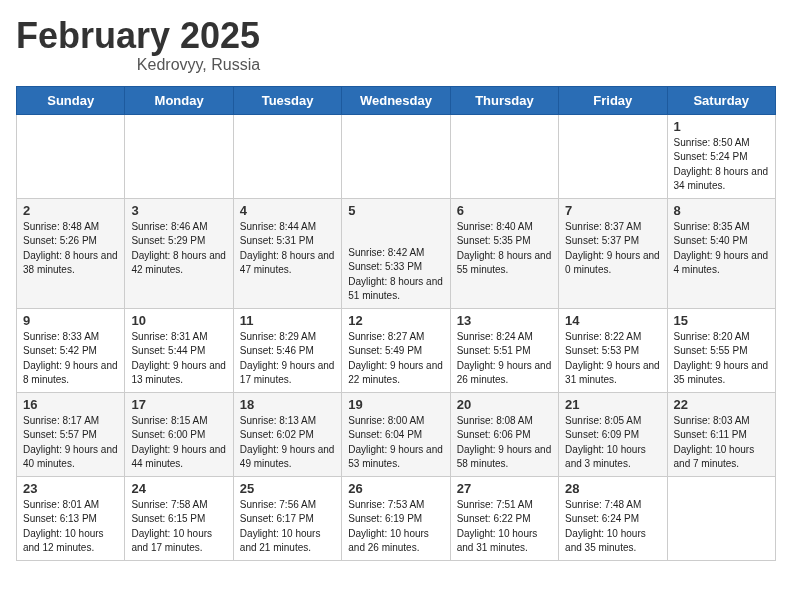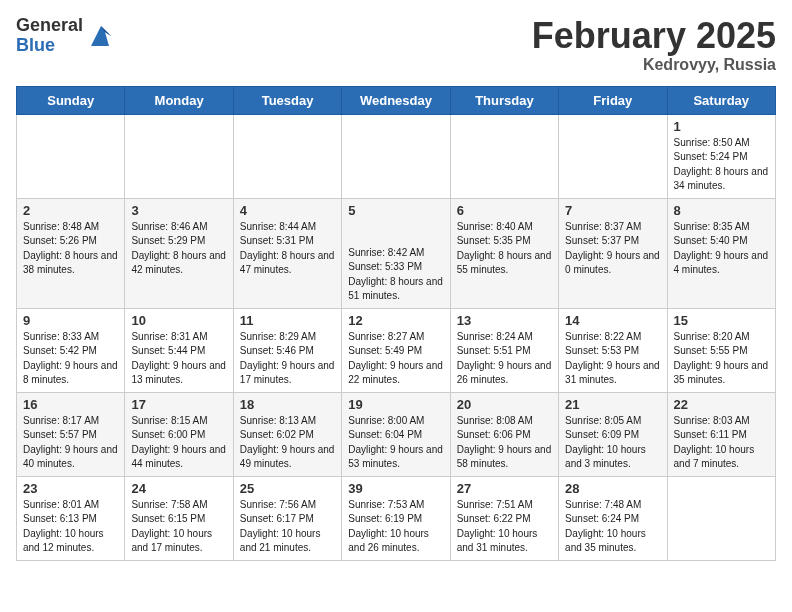--- a/index.html
+++ b/index.html
@@ -45,21 +45,20 @@
     }
     .month-year {
       font-size: 36px;
       font-weight: bold;
       color: #333;
       line-height: 1.1;
     }
     .location {
       font-size: 16px;
       color: #555;
-      font-weight: bold;
     }
     .calendar {
       width: 100%;
       border-collapse: collapse;
       border: 1px solid #ccc;
     }
     .calendar th {
       background-color: #2a6db5;
       color: #fff;
       font-size: 13px;
@@ -92,30 +91,20 @@
       color: #222;
     }
     .empty-cell {
       background: #f9f9f9;
     }
   </style>
 </head>
 <body>
 
 <div class="header">
-  <div class="logo">
-    <div class="logo-text">
-      <span class="logo-general">General</span>
-      <span class="logo-blue">Blue</span>
-    </div>
-    <svg class="logo-icon" viewBox="0 0 28 28" xmlns="http://www.w3.org/2000/svg">
-      <polygon points="4,24 14,4 24,14 18,10 22,24" fill="#2a6db5"></polygon>
-      <polygon points="14,4 24,14 18,10" fill="#1a4d8f"></polygon>
-    </svg>
-  </div>
   <div class="title-block">
     <div class="month-year">February 2025</div>
     <div class="location">Kedrovyy, Russia</div>
   </div>
 </div>
 
 <table class="calendar">
   <thead>
     <tr>
 
@@ -289,21 +278,21 @@
 Sunset: 6:15 PM
 Daylight: 10 hours and 17 minutes.</div>
         </td>
         <td>
           <div class="day-num">25</div>
           <div class="day-info" style="white-space: pre-line;">Sunrise: 7:56 AM
 Sunset: 6:17 PM
 Daylight: 10 hours and 21 minutes.</div>
         </td>
         <td>
-          <div class="day-num">39</div>
+          <div class="day-num">26</div>
           <div class="day-info" style="white-space: pre-line;">Sunrise: 7:53 AM
 Sunset: 6:19 PM
 Daylight: 10 hours and 26 minutes.</div>
         </td>
         <td>
           <div class="day-num">27</div>
           <div class="day-info" style="white-space: pre-line;">Sunrise: 7:51 AM
 Sunset: 6:22 PM
 Daylight: 10 hours and 31 minutes.</div>
         </td>

